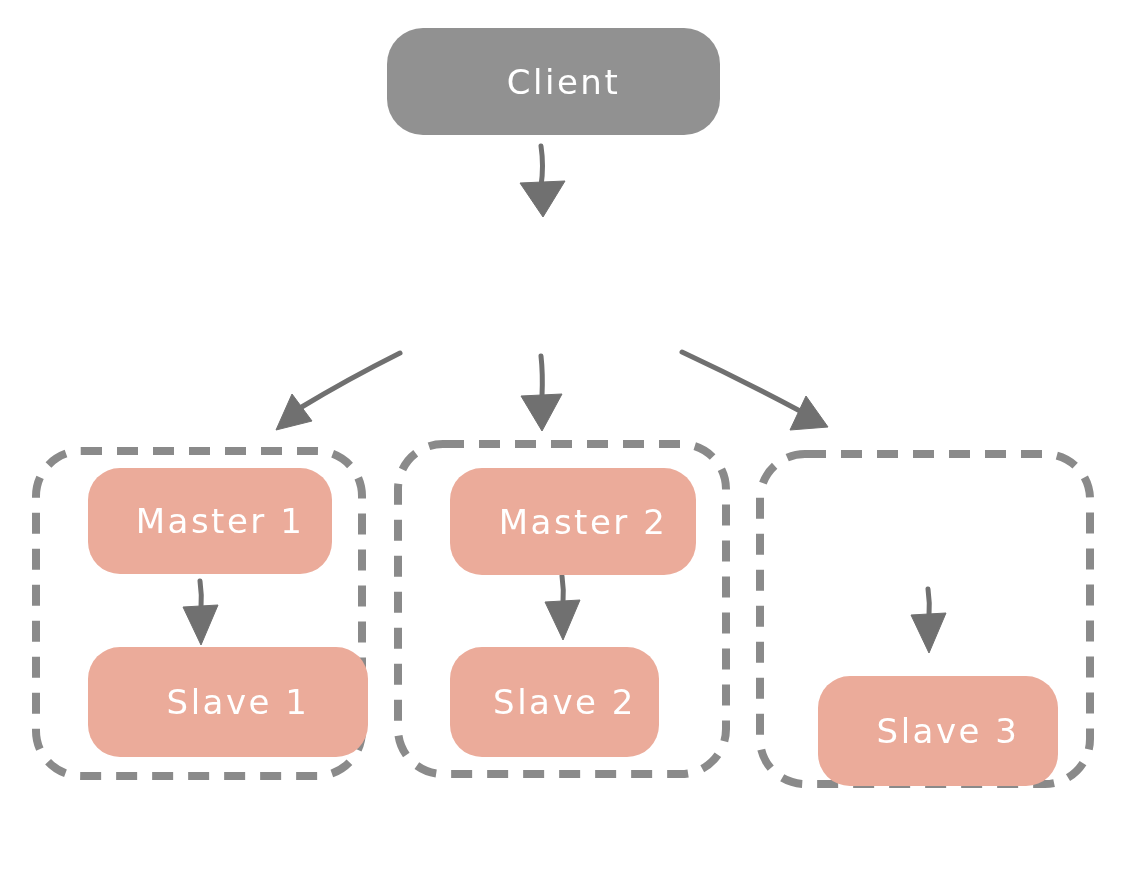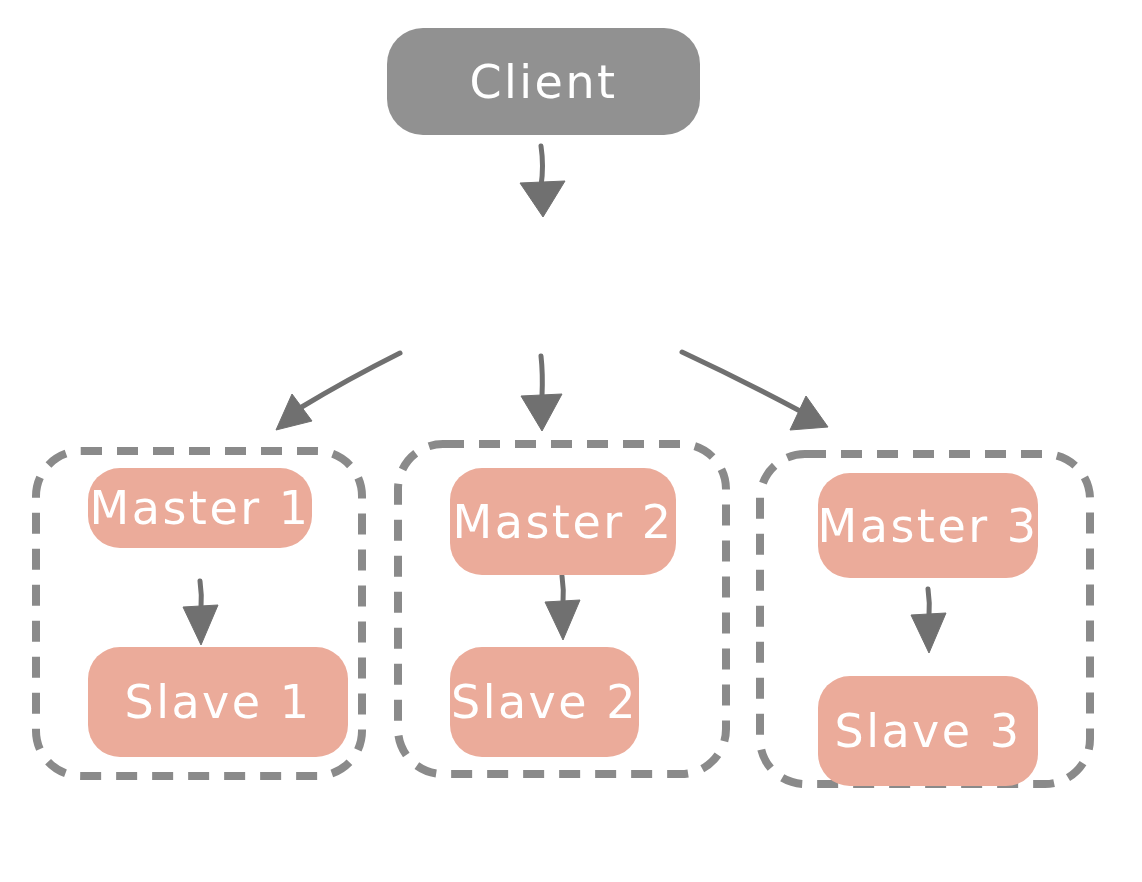--- a/index.html
+++ b/index.html
@@ -41,37 +41,38 @@
     stroke: var(--arrow, #707070);
     stroke-width: 1;
     stroke-linejoin: round;
   }
   .node {
     position: absolute;
     display: flex;
     align-items: center;
     justify-content: center;
     color: var(--node-text, #ffffff);
-    font-size: 46px;
+    font-size: 34px;
     letter-spacing: 2.5px;
     white-space: nowrap;
     user-select: none;
+    padding-left: 20px;
   }
   .node-gray {
     background: var(--client-fill, #919191);
     border-radius: 36px;
   }
   .node-pink {
     background: var(--node-fill, #ebab9a);
     border-radius: 34px;
   }
   .client-node { left: 387px; top: 28px;  width: 313px; height: 107px; }
   .web-node    { left: 385px; top: 222px; width: 315px; height: 110px; }
 
-  .master-1 { left: 88px;  top: 468px; width: 224px; height: 80px; border-radius: 32px; }
+  .master-1 { left: 88px;  top: 468px; width: 224px; height: 106px; border-radius: 32px; }
   .slave-1  { left: 88px;  top: 647px; width: 260px; height: 110px; border-radius: 32px; }
   .master-2 { left: 450px; top: 468px; width: 226px; height: 107px; border-radius: 32px; }
   .slave-2  { left: 450px; top: 647px; width: 189px; height: 110px; border-radius: 32px; }
   .master-3 { left: 818px; top: 473px; width: 220px; height: 105px; border-radius: 32px; }
   .slave-3  { left: 818px; top: 676px; width: 220px; height: 110px; border-radius: 32px; }
 
   .caption {
     position: absolute;
     left: 0;
     right: 0;
@@ -132,17 +133,16 @@
 
   <div class="node node-gray client-node">Client</div>
 
 
   <div class="node node-pink master-1">Master 1</div>
   <div class="node node-pink slave-1">Slave 1</div>
 
   <div class="node node-pink master-2">Master 2</div>
   <div class="node node-pink slave-2">Slave 2</div>
 
-  <div class="node node-pink master-3">Master 3</div>
   <div class="node node-pink slave-3">Slave 3</div>
 
 
 </div>
 
 </body></html>

